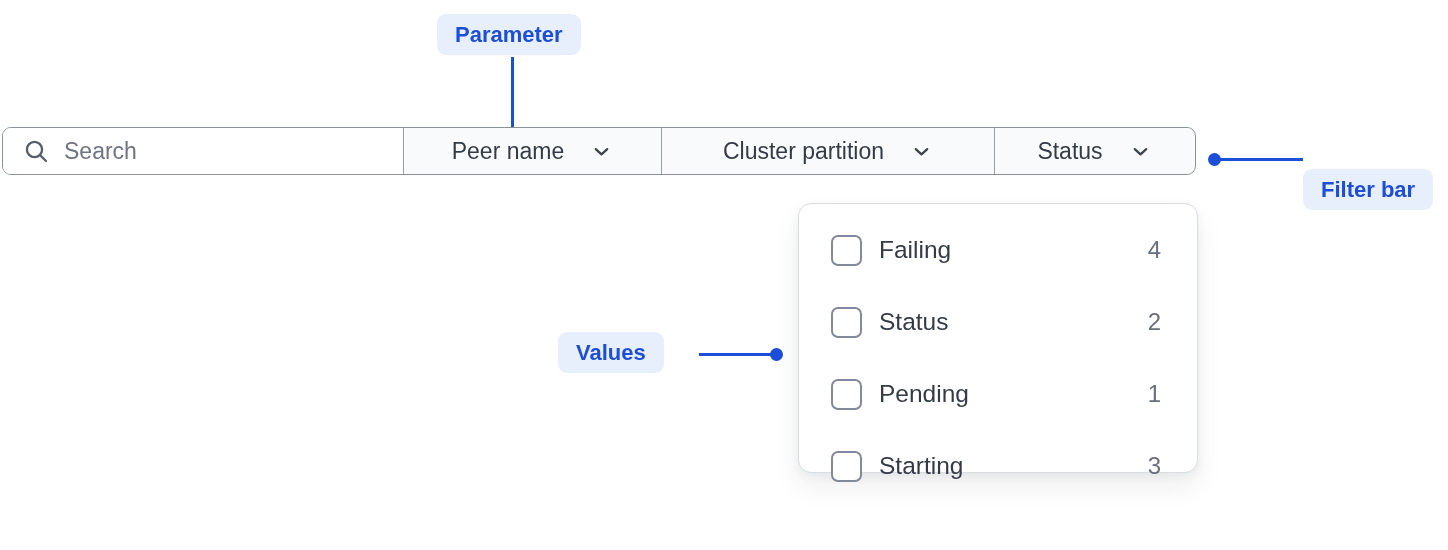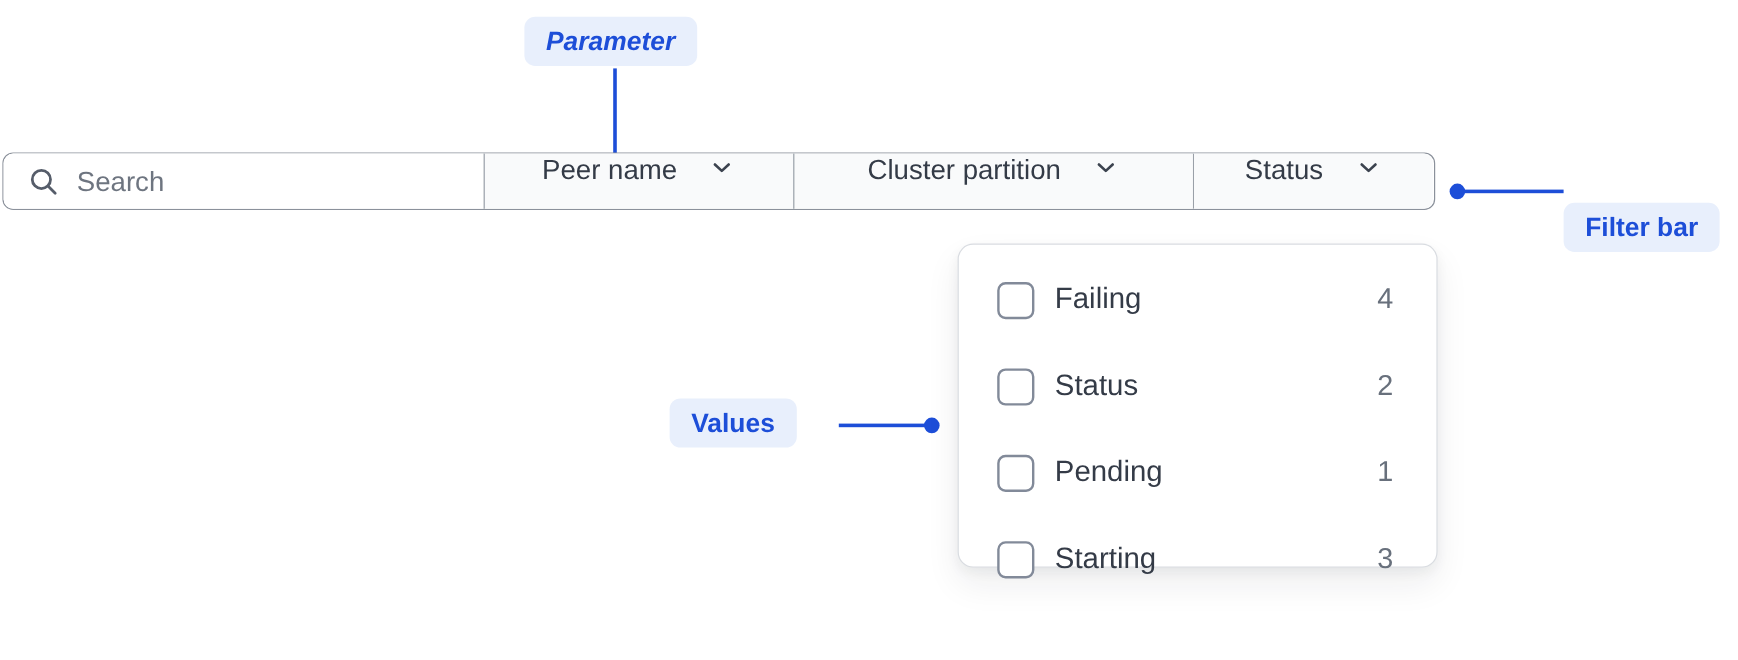--- a/index.html
+++ b/index.html
@@ -17,21 +17,21 @@
   html,body{background:#ffffff;}
   body{font-family:"Liberation Sans","DejaVu Sans",sans-serif;}
   .stage{position:relative;width:1448px;height:550px;background:#ffffff;overflow:hidden;}
 
   
   .badge{
     position:absolute;height:41px;line-height:41px;padding:0 18px;
     background:var(--annotation-badge-bg);color:var(--accent);
     font-size:22px;font-weight:600;border-radius:9px;white-space:nowrap;
   }
-  .badge-parameter{left:437px;top:14px;font-style:italic;}
+  .badge-parameter{left:437px;top:14px;}
   .badge-filterbar{left:1303px;top:126px;margin-top:43px;}
   .badge-values{left:558px;top:332px;}
 
   
   .conn{position:absolute;background:var(--accent);}
   .conn-dot{position:absolute;width:13px;height:13px;border-radius:50%;background:var(--accent);}
   .param-line{left:511px;top:57px;width:3px;height:78px;}
   .param-dot{left:506px;top:133px;}
   .fbar-line{left:1215px;top:158px;width:88px;height:3px;}
   .fbar-dot{left:1208px;top:153px;}
@@ -49,21 +49,21 @@
     padding-left:20px;gap:14px;border-radius:8px 0 0 8px;background:#ffffff;
   }
   .search-seg svg{flex:none;display:block;}
   .search-input{
     border:none;outline:none;background:transparent;flex:1;min-width:0;
     font-family:"Liberation Sans","DejaVu Sans",sans-serif;
     font-size:23px;color:var(--primary-text);padding-right:12px;
   }
   .search-input::placeholder{color:#6e7580;opacity:1;}
   .seg{
-    flex:none;display:flex;align-items:flex-start;justify-content:center;gap:26px;
+    flex:none;display:flex;align-items:center;justify-content:center;gap:26px;
     background:var(--segment-bg);border-left:1.5px solid var(--segment-divider);
     cursor:pointer;
   }
   .seg-peer{width:258px;}
   .seg-cluster{width:333px;}
   .seg-status{width:200px;border-radius:0 8px 8px 0;}
   .seg-label{font-size:23px;color:var(--primary-text);white-space:nowrap;}
   .chevron{display:block;}
 
   

